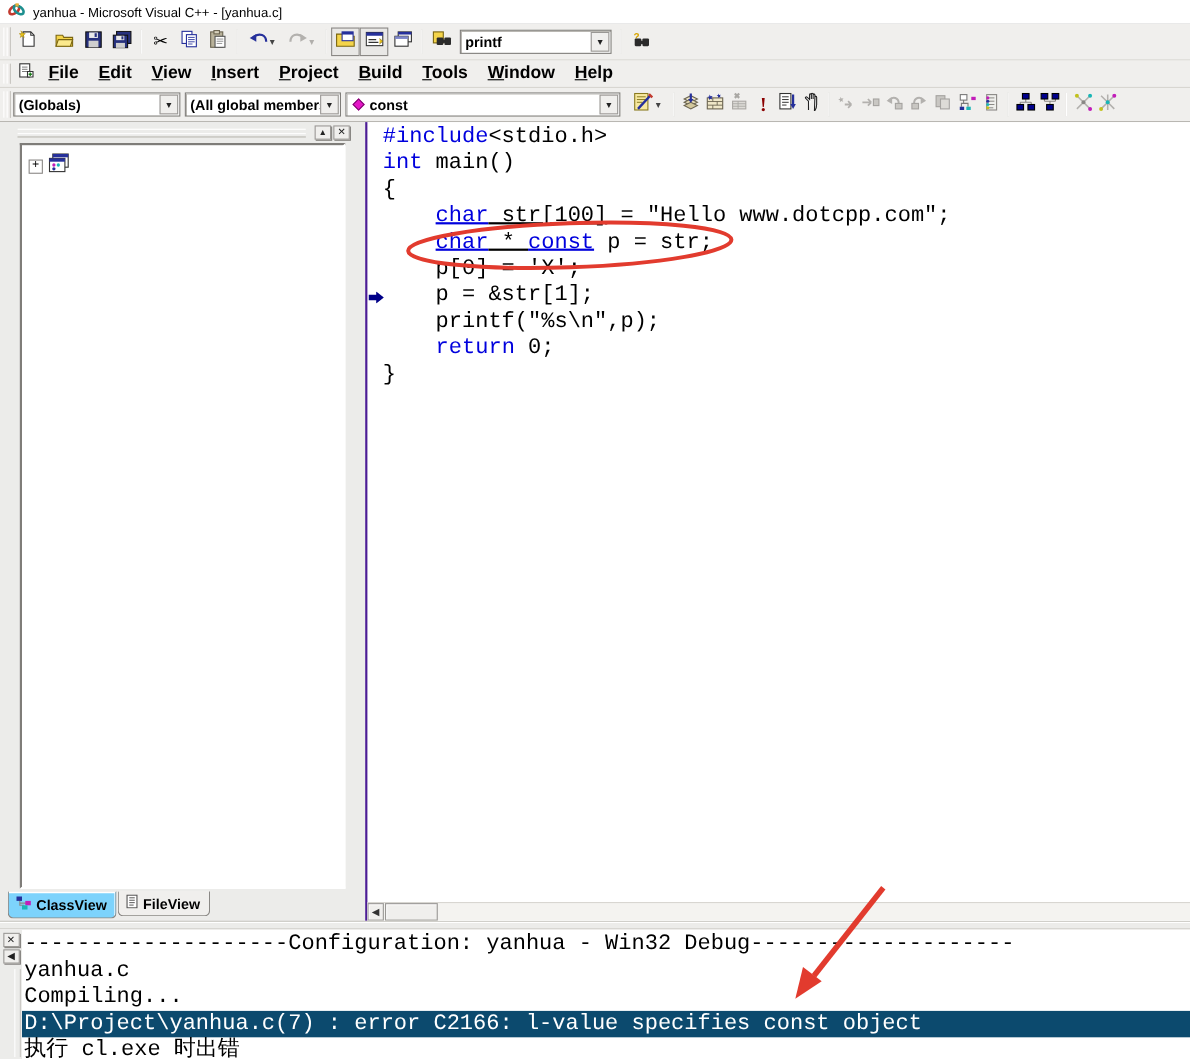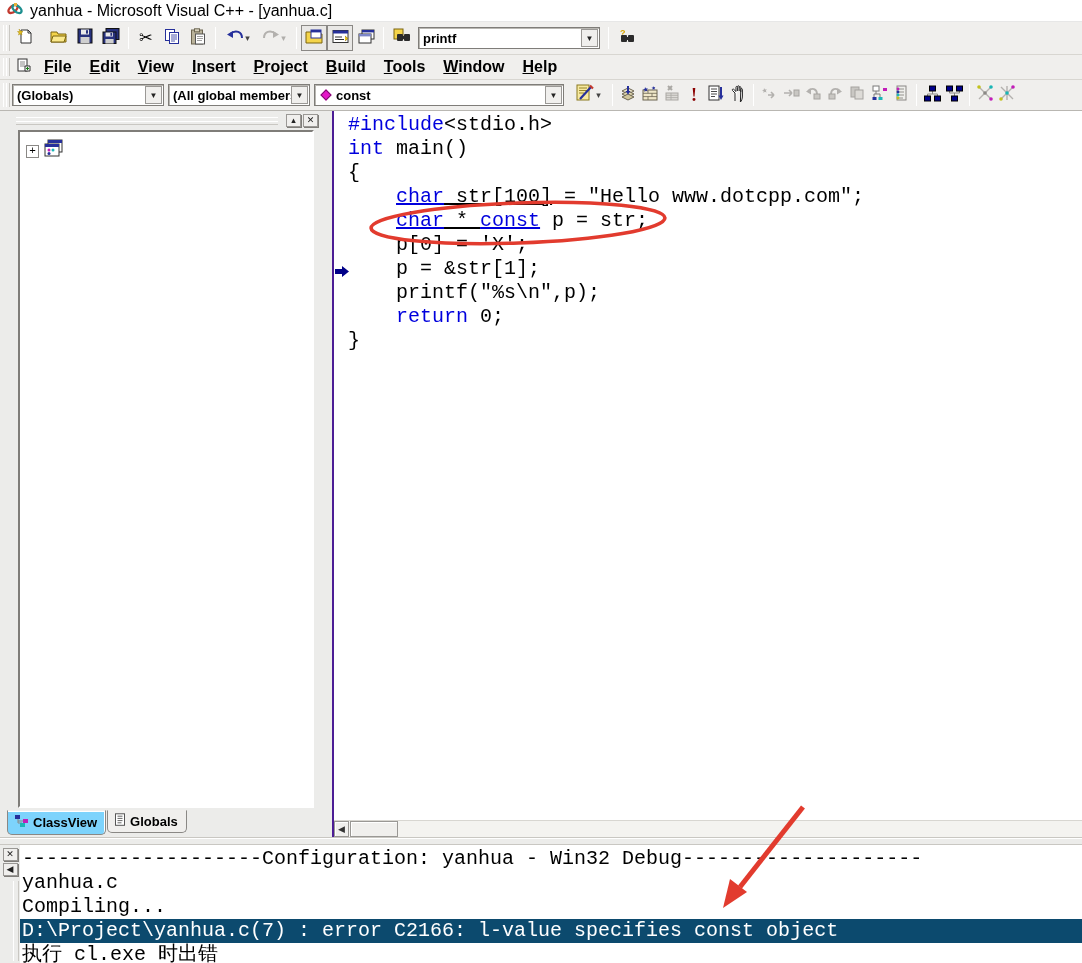--- a/index.html
+++ b/index.html
@@ -3,21 +3,21 @@
 <meta charset="utf-8">
 <style>
   html,body{margin:0;padding:0;background:#fff;}
   #app{position:relative;width:1082px;height:963px;overflow:hidden;
        font-family:"Liberation Sans",sans-serif;background:#f0efed;
        display:flex;flex-direction:column;box-sizing:border-box;}
   *{box-sizing:border-box;}
 
   
   .titlebar{height:22px;background:#ffffff;display:flex;align-items:center;
-            padding-left:7px;gap:7px;font-size:16px;color:#000;flex:0 0 auto;
+            padding-left:7px;gap:7px;font-size:12px;color:#000;flex:0 0 auto;
             border-bottom:1px solid #e7e7e7;}
 
   
   .tbrow{background:#f0efed;display:flex;align-items:center;flex:0 0 auto;
          border-bottom:1px solid #d8d6d1;}
   .tb1{height:33px;}
   .menurow{height:25px;font-size:16px;font-weight:bold;}
   .tb3{height:31px;border-bottom:1px solid #b9b7b2;}
   .grip{width:7px;align-self:stretch;margin:3px 2px 3px 3px;
         border-left:1px solid #fff;border-right:1px solid #c9c7c2;}
@@ -225,21 +225,21 @@
     <div class="tsep"></div>
 
     <div class="tbtn">
       <span class="ico"><svg width="19" height="16" viewBox="0 0 19 16">
             <rect x="2" y="1" width="9" height="10" fill="#f4d44a" stroke="#7a6510"></rect>
             <rect x="5" y="6" width="6" height="7" rx="1" fill="#2b2b2b"></rect>
             <rect x="12" y="6" width="6" height="7" rx="1" fill="#2b2b2b"></rect>
             <rect x="10.5" y="8" width="2.5" height="3" fill="#2b2b2b"></rect>
           </svg></span>
     </div>
-    <div class="combo" style="width:182px;margin:0 4px;">
+    <div class="combo" style="width:138px;margin:0 4px;">
       <span class="val">printf</span>
       <span class="drop">▼</span>
     </div>
 
     <div class="tsep"></div>
 
     <div class="tbtn">
       <span class="ico"><svg width="18" height="16" viewBox="0 0 18 16">
             <text x="3" y="8" font-size="9" font-weight="bold" fill="#d8a500" font-family="Liberation Sans,sans-serif">?</text>
             <rect x="4" y="7" width="6" height="7" rx="1" fill="#2b2b2b"></rect>
@@ -473,21 +473,21 @@
           </span>
           <span>ClassView</span>
         </div>
         <div class="tab">
           <span class="ico">
             <svg width="12" height="13" viewBox="0 0 12 13">
                 <rect x="1.5" y=".8" width="9" height="11.5" fill="#fff" stroke="#555"></rect>
                 <path d="M3.5 3.2h5M3.5 5.4h5M3.5 7.6h5M3.5 9.8h4" stroke="#555" stroke-width=".9"></path>
               </svg>
           </span>
-          <span>Globals</span>
+          <span>FileView</span>
         </div>
       </div>
     </div>
 
     <div class="vsplit"></div>
 
     <div class="editor">
       <div class="code"><div><span class="kw">#include</span><span>&lt;stdio.h&gt;</span></div><div><span class="kw">int</span><span> main()</span></div><div><span>{</span></div><div><span>    </span><span class="kw ul">char</span><span class="ul"> str[100]</span><span> = "Hello www.dotcpp.com";</span></div><div><span>    </span><span class="kw ul">char</span><span class="ul"> * </span><span class="kw ul">const</span><span> p = str;</span></div><div><span>    p[0] = 'X';</span></div><div><span>    p = &amp;str[1];</span></div><div><span>    printf("%s\n",p);</span></div><div><span>    </span><span class="kw">return</span><span> 0;</span></div><div><span>}</span></div></div>
       <span class="marker" style="top:152px;">
         <svg width="14" height="11" viewBox="0 0 14 11">

